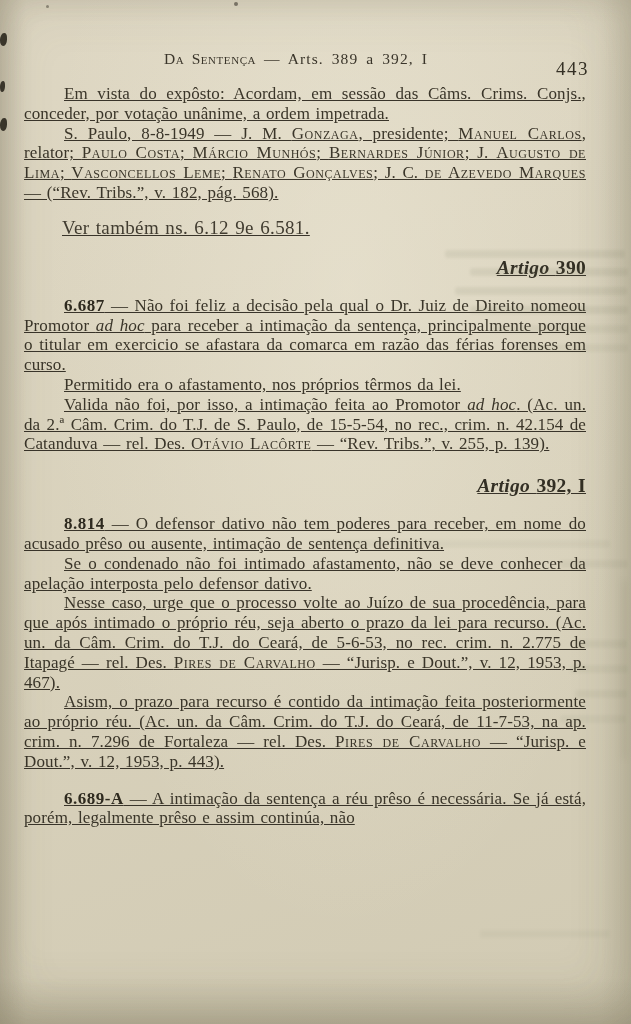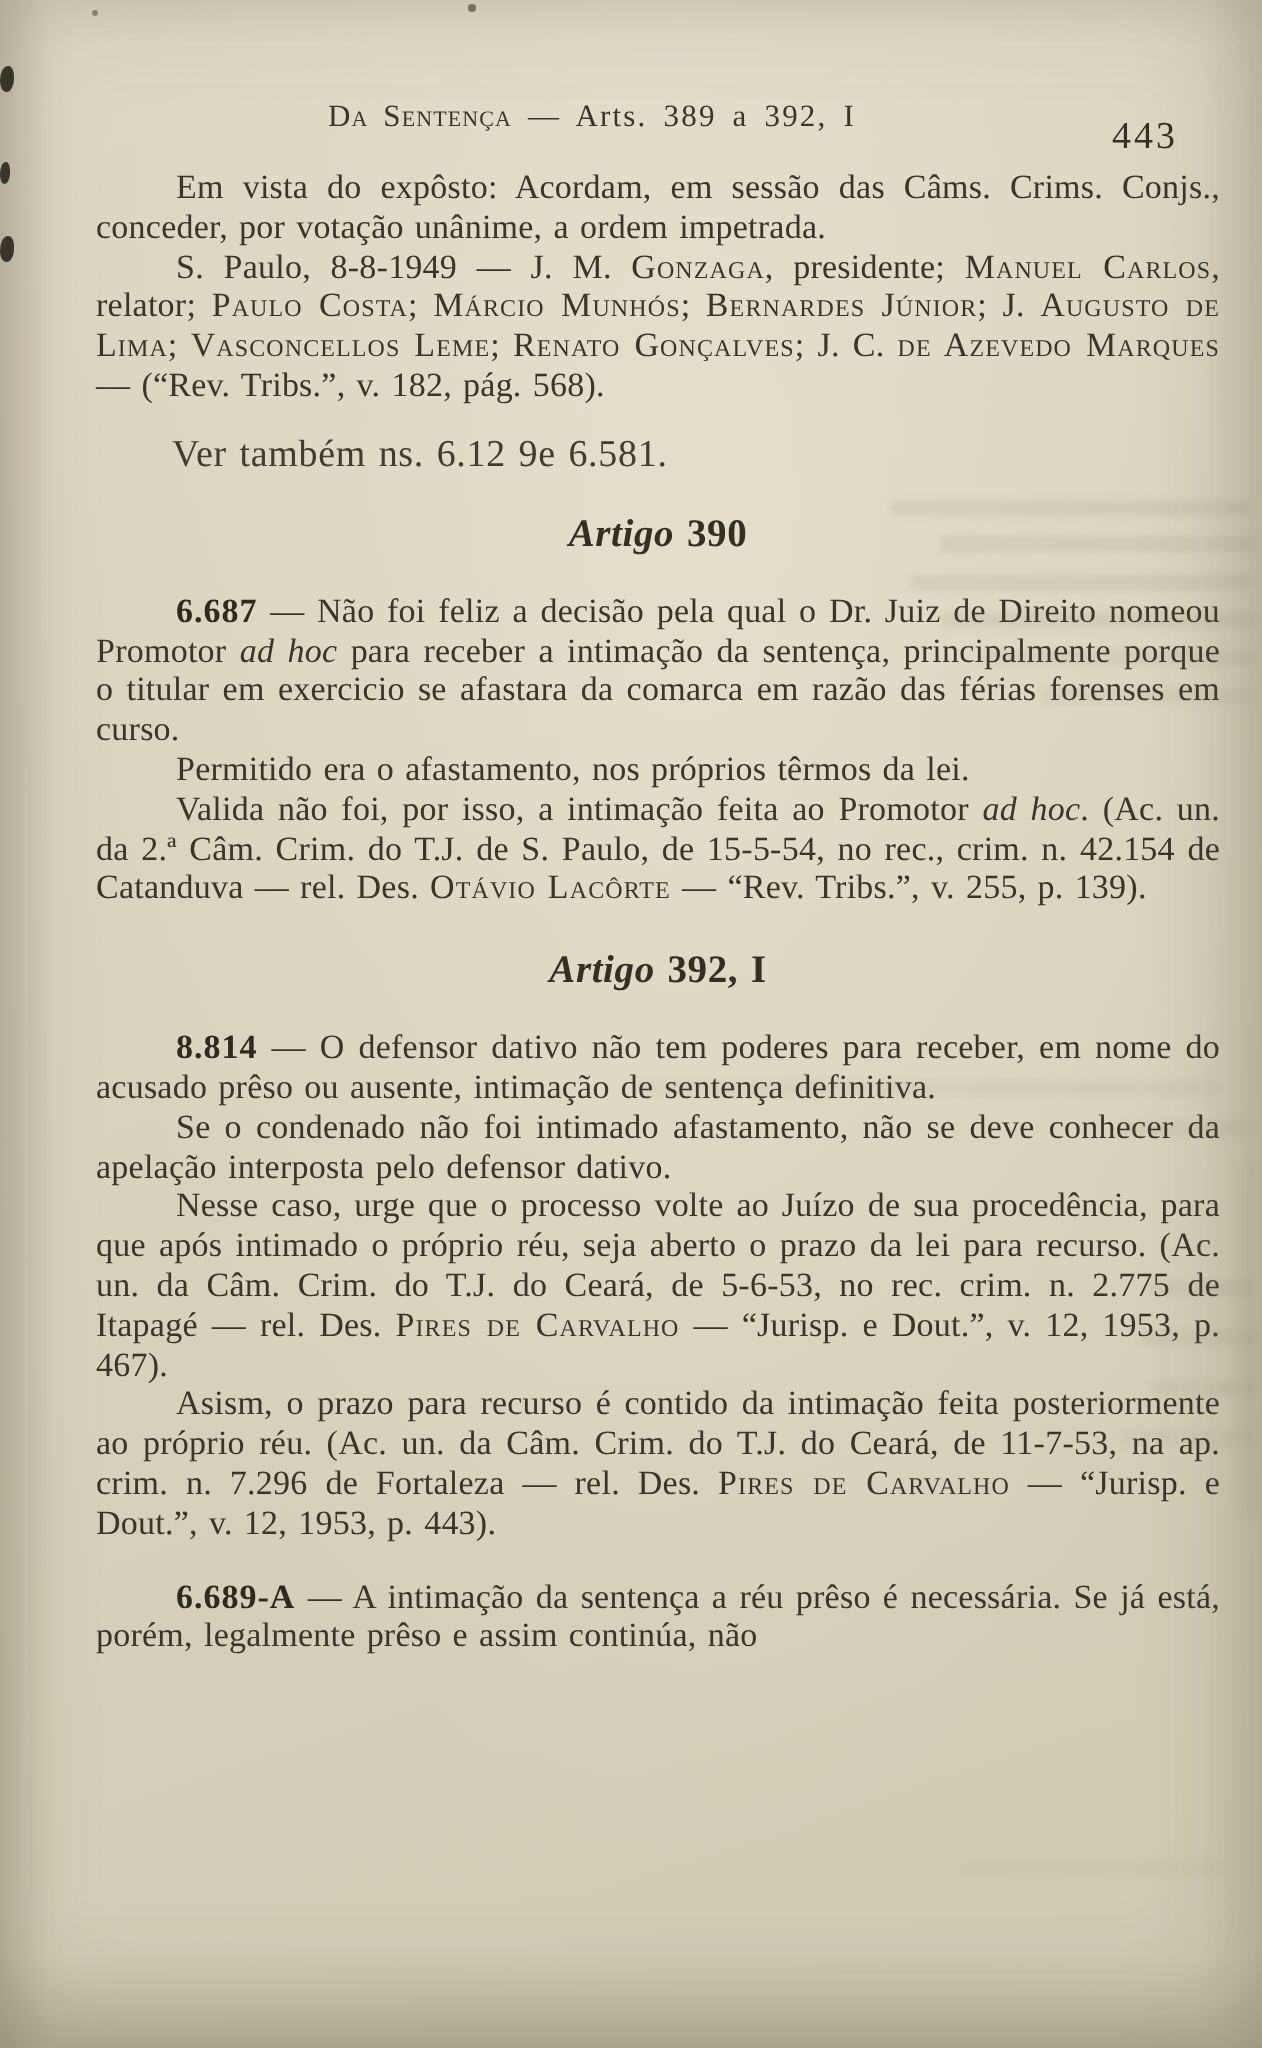--- a/index.html
+++ b/index.html
@@ -31,38 +31,38 @@
     text-align: center;
     font-size: 15.5px; letter-spacing: 1.1px; word-spacing: 3px;
     color: #3a352a;
   }
   .header-title { position: relative; left: -21px; }
   .page-number {
     position: absolute; right: 9px; top: 8px;
     font-size: 19px; letter-spacing: 1.5px; color: #353025;
   }
   .page-body {
-    position: absolute; top: 84px; left: 48px; width: 562px;
+    position: absolute; top: 84px; left: 24px; width: 562px; text-decoration: underline;
   }
   .blk {
     margin: 0;
     font-size: 17px; line-height: 19.8px;
     text-align: justify; text-indent: 40px;
     letter-spacing: 0.12px; word-spacing: 1.2px;
     color: #3a3529;
   }
   .blk-note {
     font-size: 19px; line-height: 16px;
     margin-top: 17px; text-indent: 38px;
     letter-spacing: 0.35px; color: #413c30;
   }
   .blk-heading {
     font-size: 19.5px; line-height: 22px; font-weight: 700;
     margin-top: 21px; margin-bottom: 17px;
-    text-indent: 0; text-align: center;
+    text-indent: 0; text-align: right;
     letter-spacing: 0.3px; color: #332f24;
   }
   .blk.gap { margin-top: 17px; }
   .seg-it { font-style: italic; }
   .seg-b  { font-weight: 700; letter-spacing: 0.5px; color: #2e2a1f; }
   .seg-sc { font-variant: small-caps; letter-spacing: 0.55px; }
   
   .speck {
     position: absolute; background: #17140e; opacity: 0.85;
     border-radius: 60% 40% 55% 45%; pointer-events: none;

